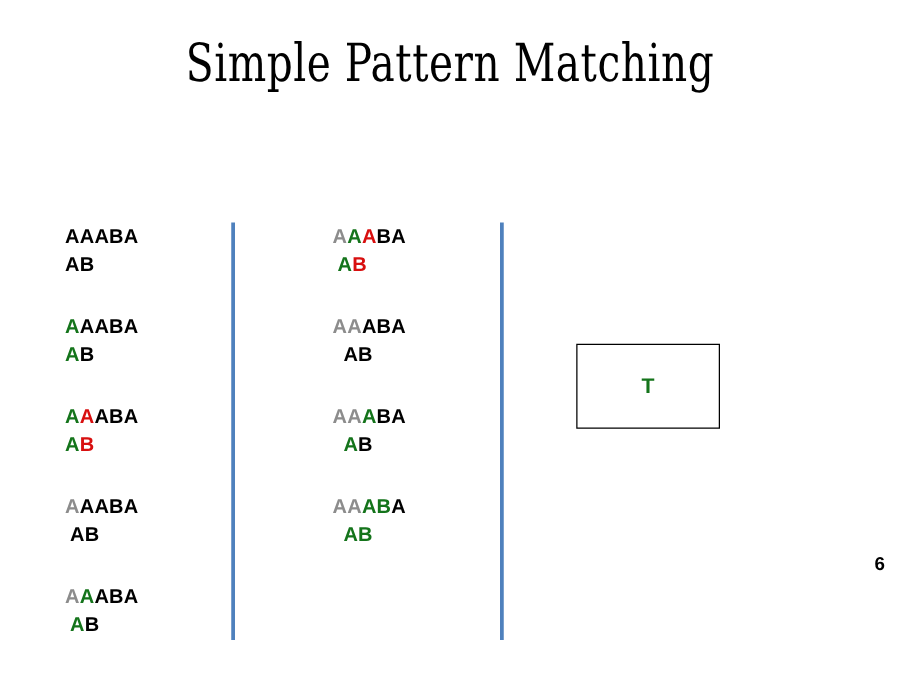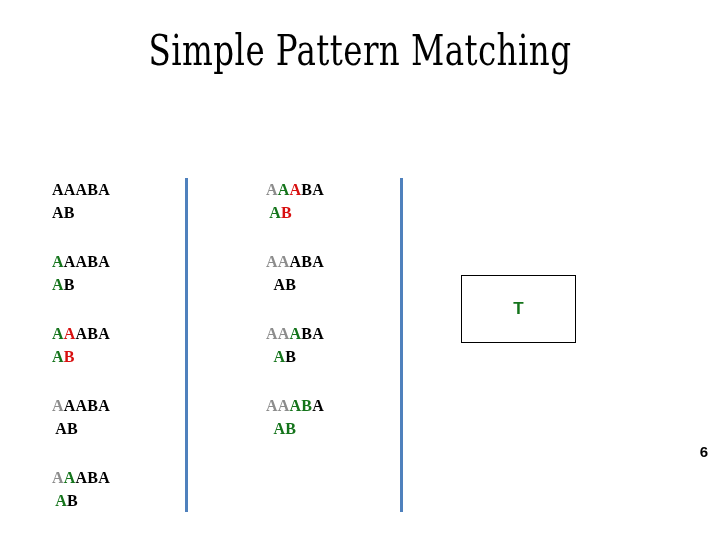--- a/index.html
+++ b/index.html
@@ -55,21 +55,20 @@
     height: 334px;
     background: #4f81bd;
   }
   .divider.d1 { left: 185px; }
   .divider.d2 { left: 400px; }
 
   
   .col {
     position: absolute;
     top: 178px;
-    font-family: Liberation Serif, serif;
   }
   .col-left  { left: 52px; }
   .col-right { left: 266px; }
 
   .trace-row {
     margin-bottom: 26px;
   }
   .trace-line {
     font-size: 16px;
     font-weight: bold;

